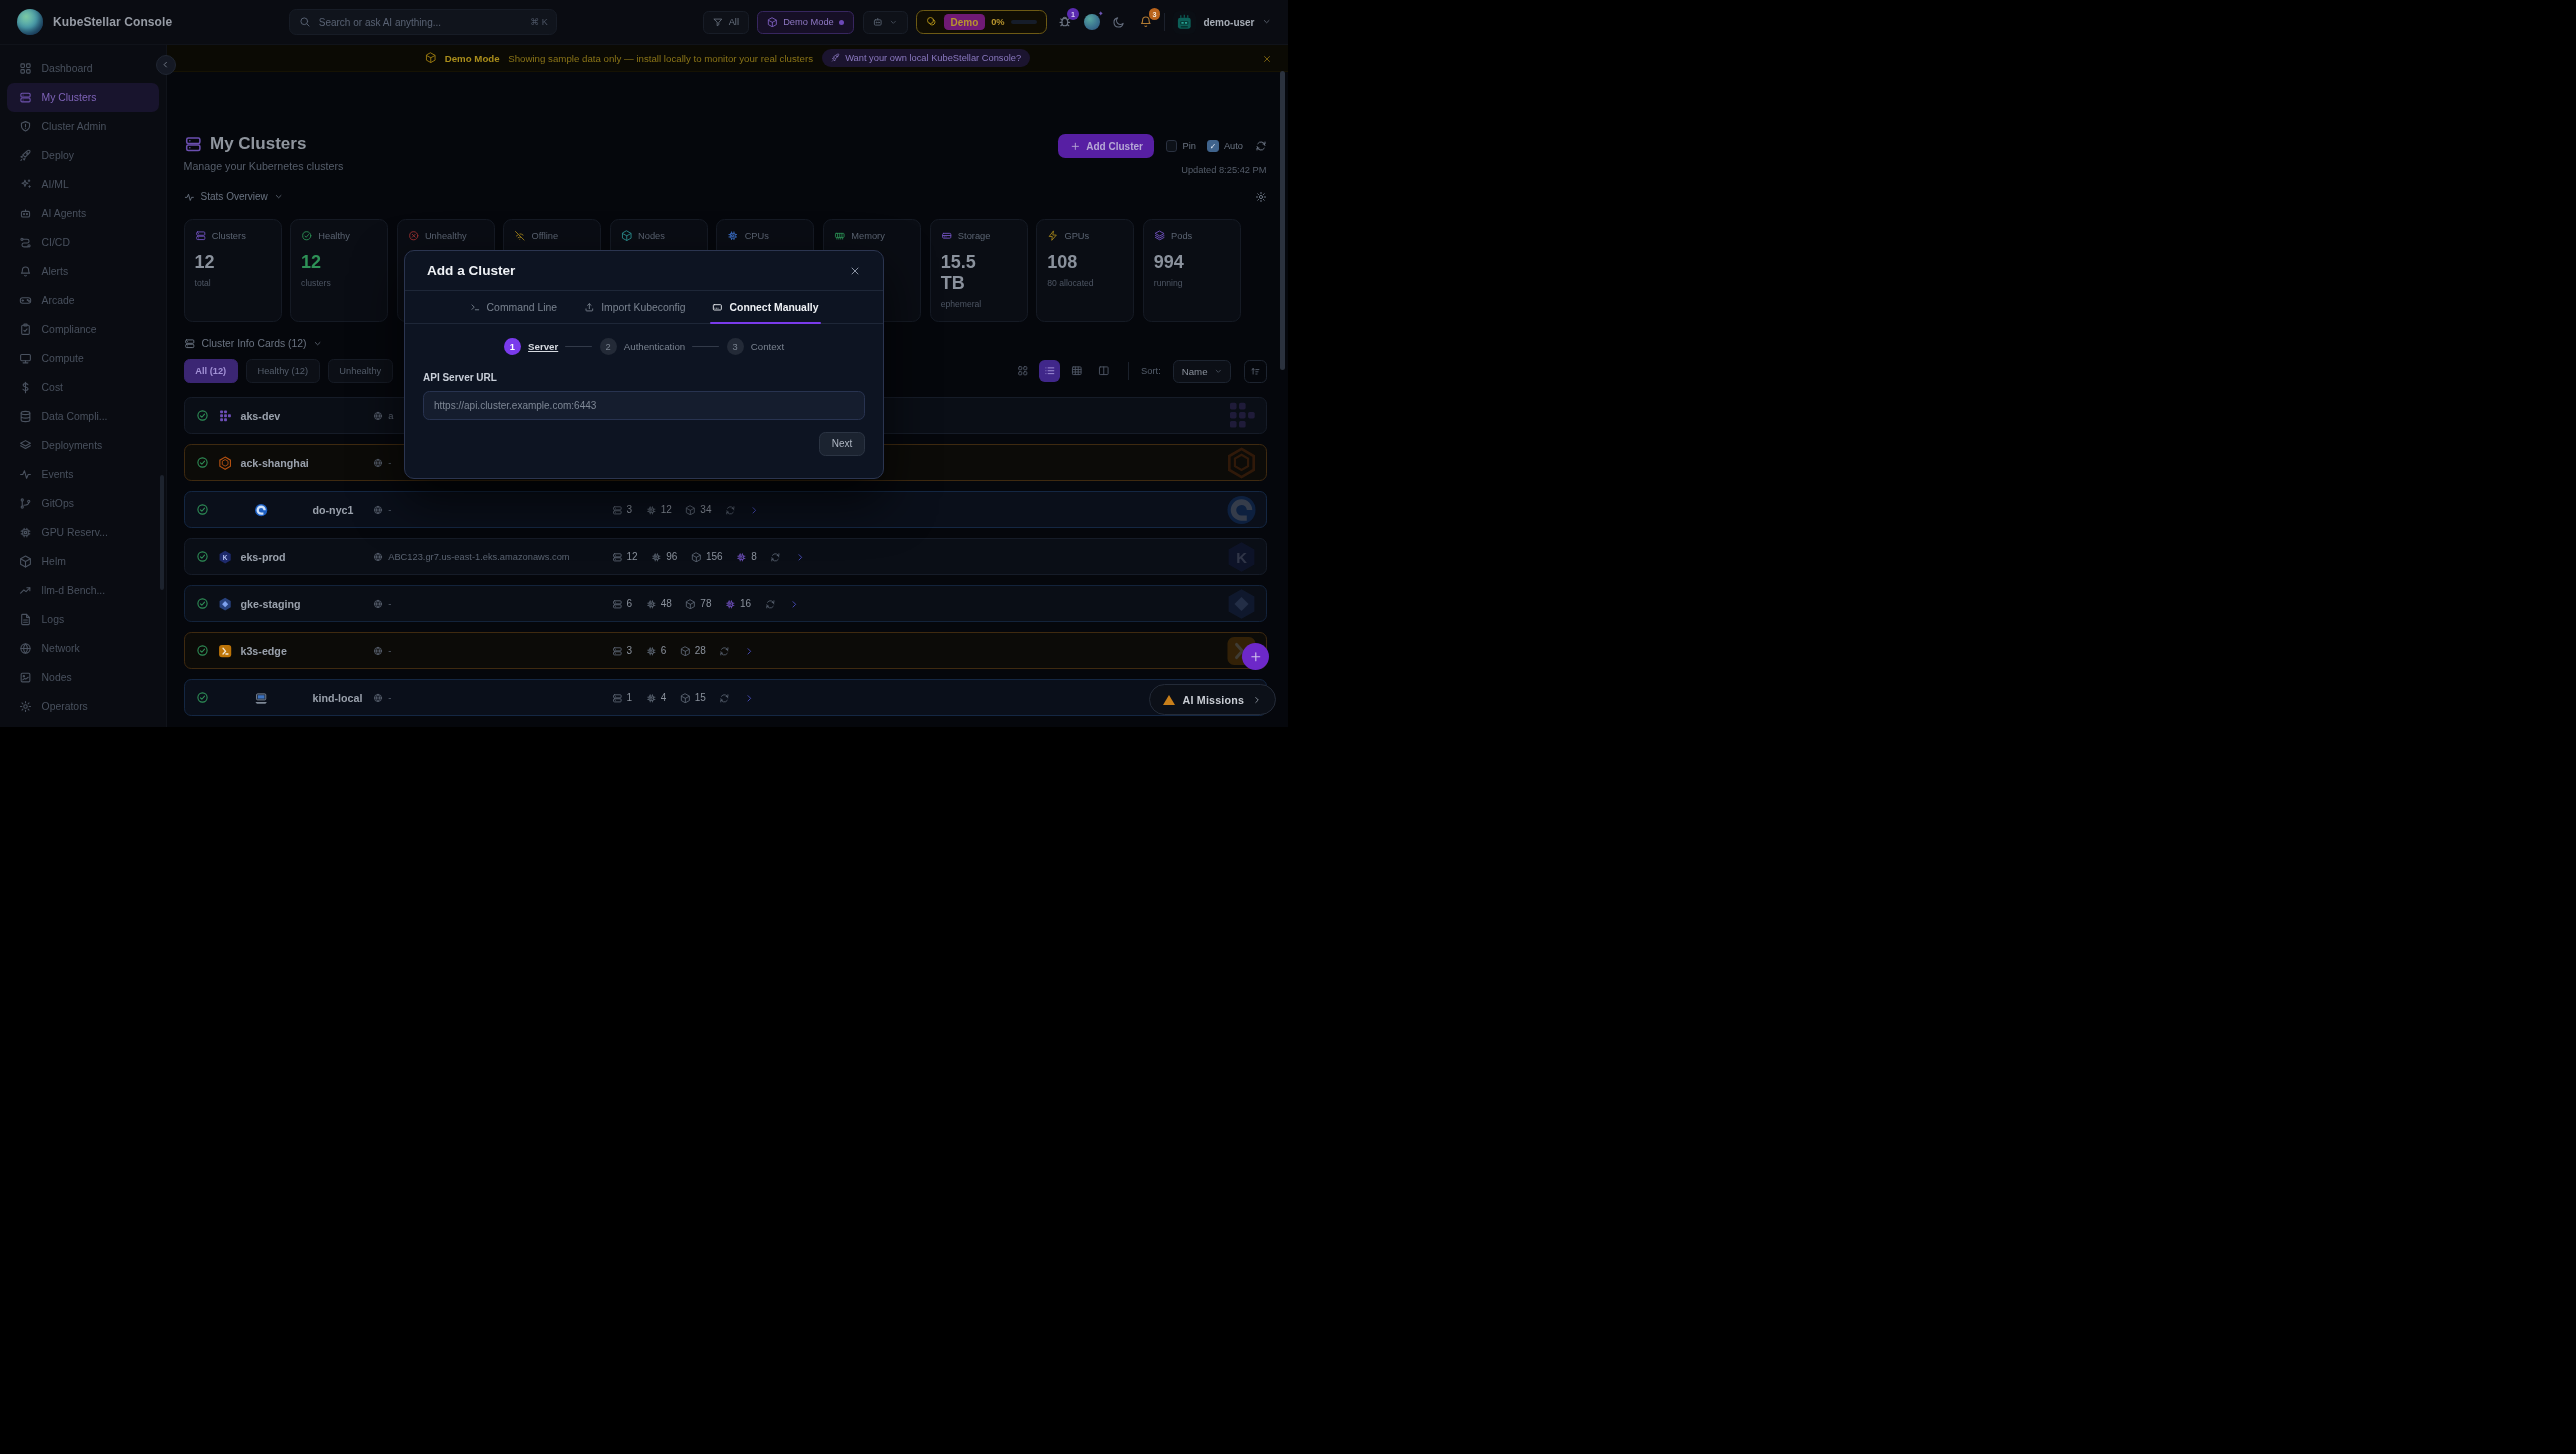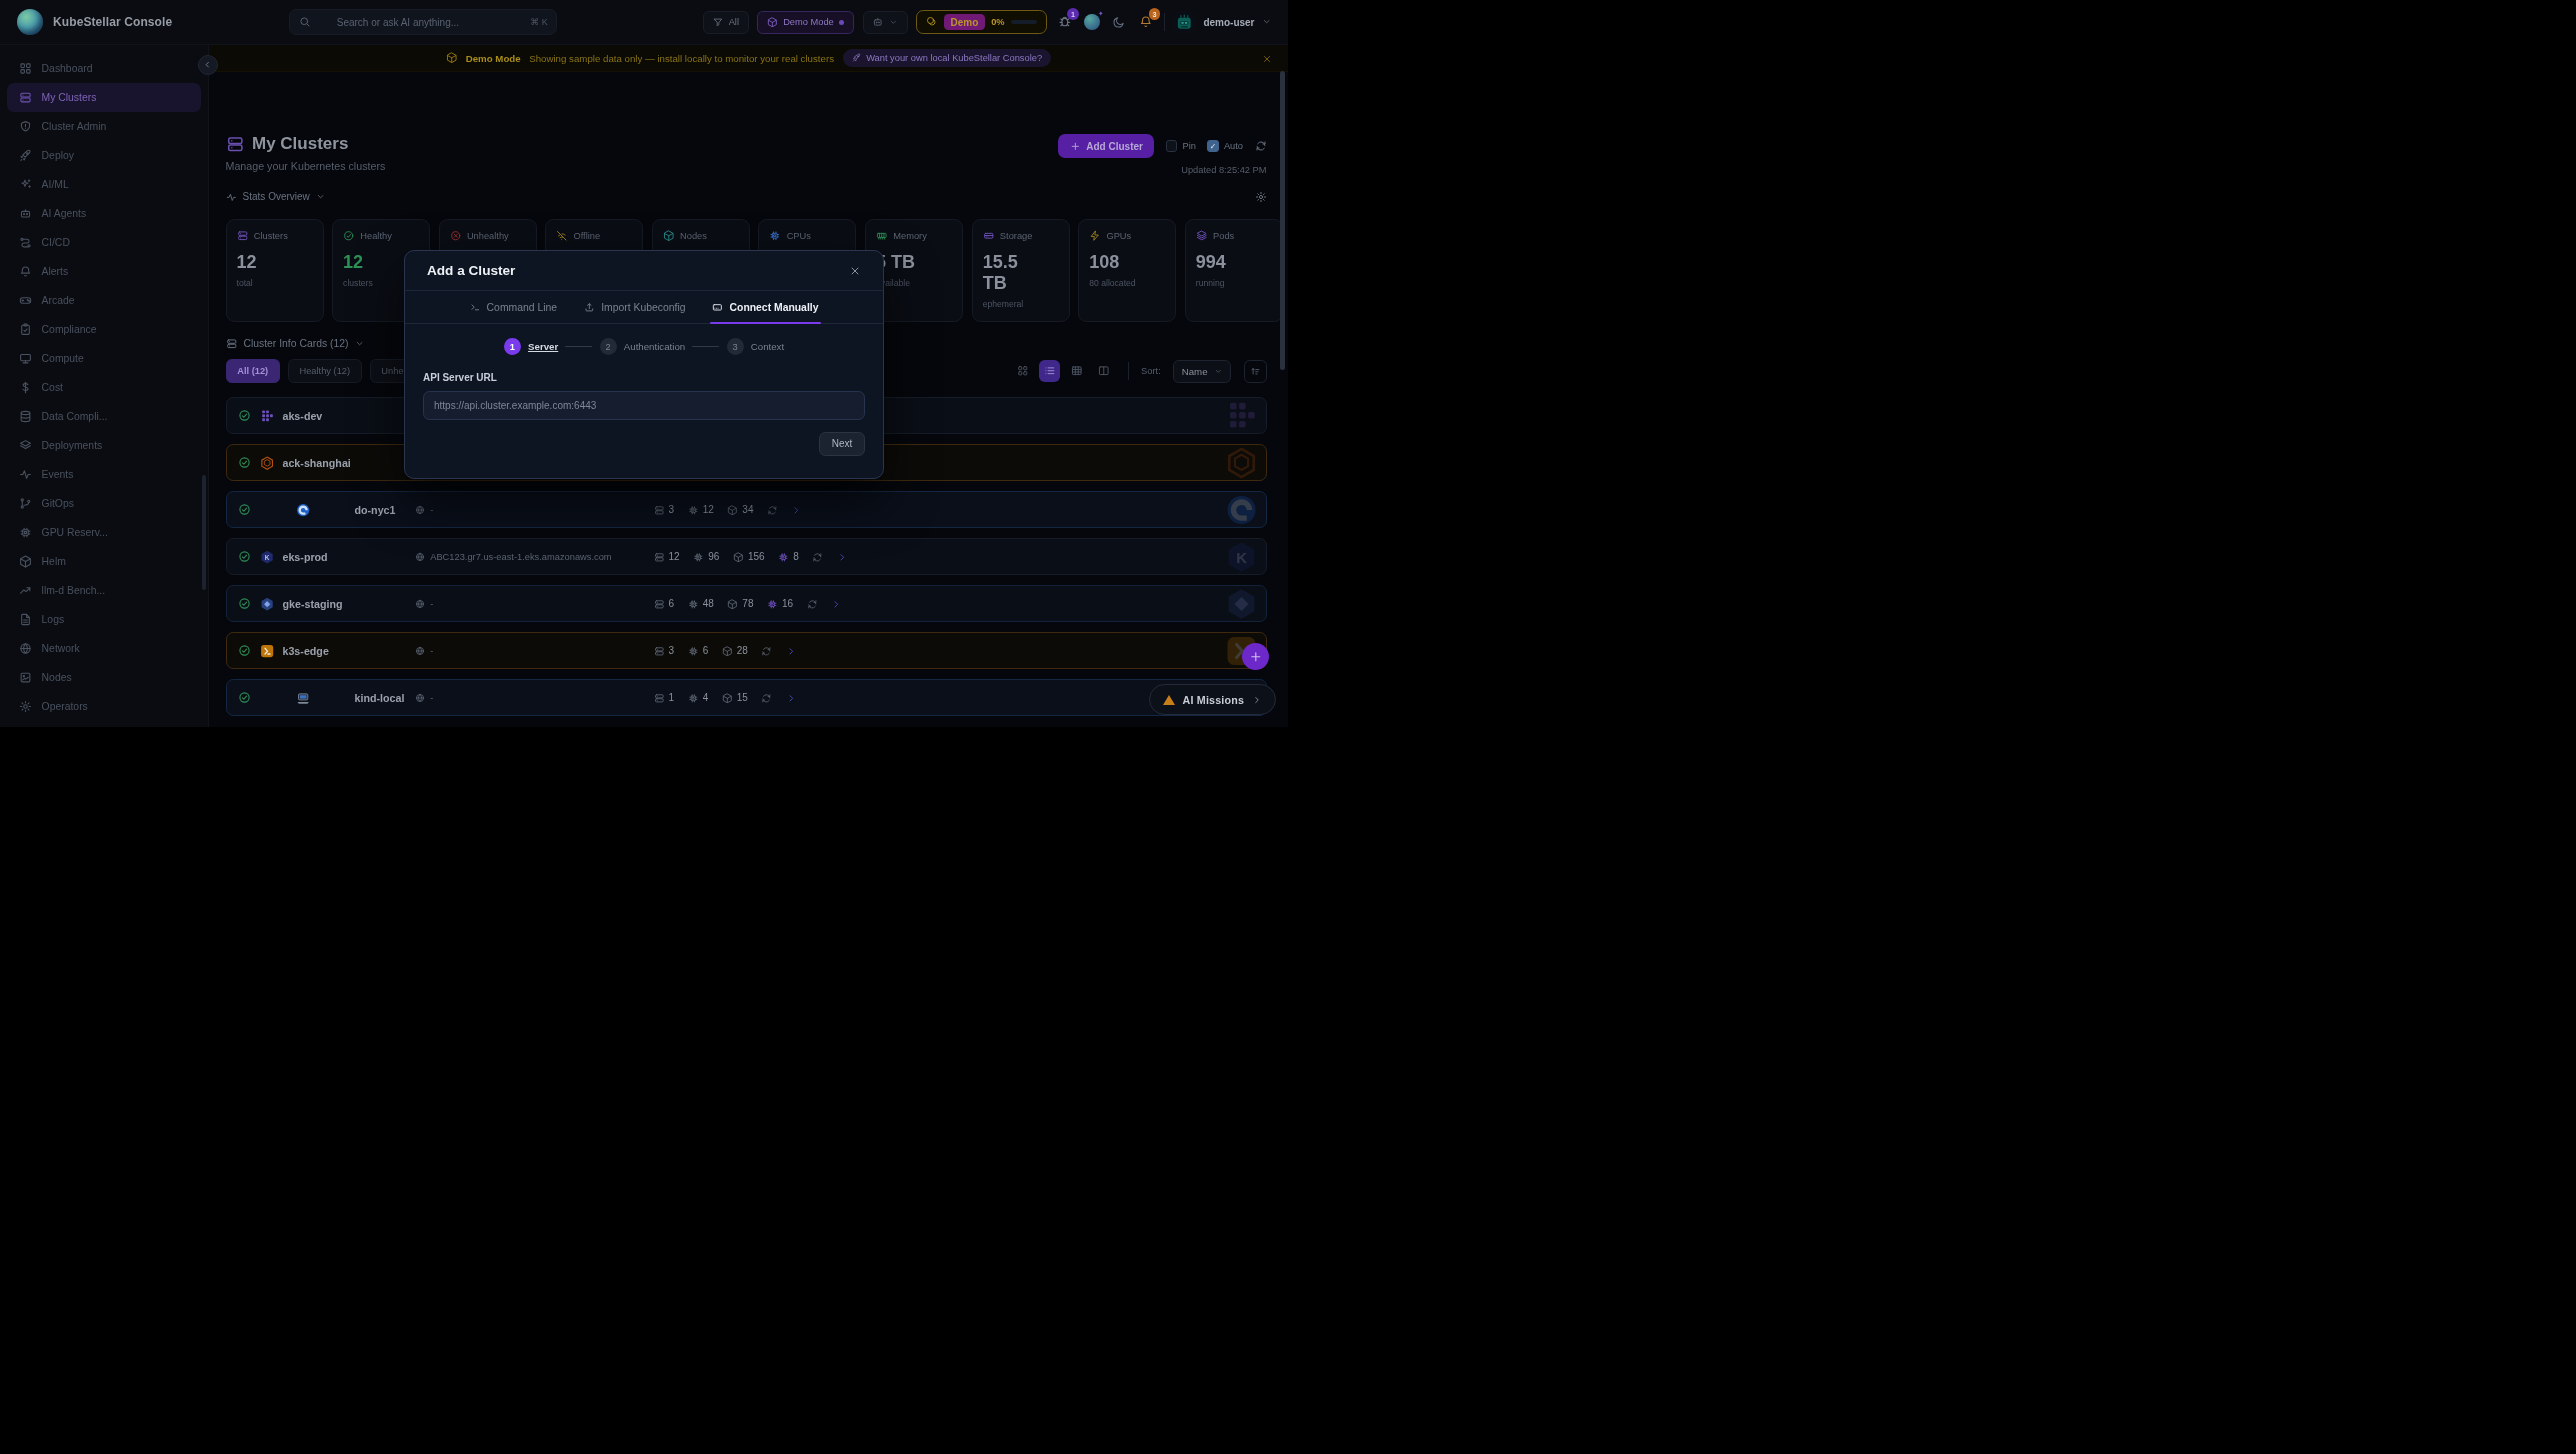--- a/index.html
+++ b/index.html
@@ -4,21 +4,21 @@
 <style>
   html,body{margin:0;padding:0;background:#000;}
   *{box-sizing:border-box;font-family:"Liberation Sans",sans-serif;}
   .app{position:relative;width:1288px;height:727px;background:#05070c;overflow:hidden;color:#8a919c;}
   .ic{width:1em;height:1em;stroke:currentColor;fill:none;stroke-width:2;stroke-linecap:round;stroke-linejoin:round;display:inline-block;vertical-align:middle;flex:none;}
   
   .topbar{height:45px;background:#0a0c12;display:flex;align-items:center;padding:0 17px;gap:10px;border-bottom:0.7px solid #10131a;}
   .logo{width:26px;height:26px;border-radius:50%;background:radial-gradient(circle at 35% 30%,#7cc9a2 0%,#4b9fb0 45%,#2f6d9d 75%,#234c74 100%);box-shadow:inset -2.9px -3.6px 7.2px rgba(0,0,0,.45);flex:none;}
   .appname{font-size:12px;font-weight:bold;color:#969ba4;letter-spacing:0.1px;}
   .search{margin-left:107px;width:268px;height:26px;background:#10141c;border:0.7px solid #171c26;border-radius:7.2px;display:flex;align-items:center;padding:0 8.6px;gap:6.4px;color:#596273;}
-  .search input{flex:1;background:transparent;border:0;outline:0;color:#8a919c;font-size:10px;margin-left:18px;}
+  .search input{flex:1;background:transparent;border:0;outline:0;color:#8a919c;font-size:10px;}
   .search input::placeholder{color:#596273;}
   .kbd{font-size:9px;color:#4d5565;white-space:nowrap;}
   .hright{margin-left:auto;display:flex;align-items:center;gap:8.6px;}
   .chip{height:23px;display:flex;align-items:center;gap:5.7px;padding:0 8.6px;border-radius:5.7px;font-size:9.3px;background:#0e1118;border:0.7px solid #181d27;color:#6a7381;}
   .chip.demo{background:#160f26;border-color:#37265f;color:#8f78c4;}
   .dot{width:5px;height:5px;border-radius:50%;background:#6d49b8;}
   .token{height:24px;display:flex;align-items:center;gap:6.4px;padding:0 8.6px;border-radius:7.2px;border:0.7px solid #6d5a14;background:#100d03;color:#a88a16;}
   .token .tk{background:#701a75;color:#b8952e;font-size:10px;font-weight:bold;padding:2.1px 6.4px;border-radius:4.3px;}
   .token .pct{color:#b8952e;font-size:9.3px;font-weight:bold;}
   .token .bar{width:26px;height:4.3px;border-radius:2.1px;background:#161d2a;}
@@ -26,21 +26,21 @@
   .badge{position:absolute;top:-4.3px;right:-5px;min-width:11.5px;height:11.5px;border-radius:6.4px;font-size:7.2px;font-weight:bold;display:flex;align-items:center;justify-content:center;padding:0 2.9px;}
   .badge.purple{background:#5b2bb0;color:#d8cdf0;}
   .badge.orange{background:#b9641c;color:#f5e7d8;}
   .sphere{width:15.8px;height:15.8px;border-radius:50%;background:radial-gradient(circle at 35% 30%,#58a7a0 0%,#3b7490 55%,#2c4e78 100%);position:relative;}
   .sphere::after{content:"✦";position:absolute;top:-5px;right:-4.3px;font-size:7.2px;color:#6f57b8;}
   .vline{width:0.7px;height:18.6px;background:#1c212c;}
   .avatar{width:23px;height:23px;border-radius:5.7px;background:#0a0e14;display:flex;align-items:center;justify-content:center;}
   .uname{font-size:10px;font-weight:bold;color:#a7adb6;}
   
   .shell{display:flex;height:682px;}
-  .sidebar{width:209px;background:#0a0c12;border-right:0.7px solid #10131a;position:relative;padding-top:8.6px;flex:none;}
+  .sidebar{width:167px;background:#0a0c12;border-right:0.7px solid #10131a;position:relative;padding-top:8.6px;flex:none;}
   .sitem{height:29px;display:flex;align-items:center;gap:9.3px;padding:0 11.5px 0 19.3px;color:#49515e;font-size:10.4px;white-space:nowrap;}
   .sitem .ic{font-size:13px;color:#4a525f;}
   .sitem.active{margin:0 7.2px;padding-left:12px;border-radius:7.2px;background:rgba(98,61,188,.16);color:#7e63b8;}
   .sitem.active .ic{color:#6f53b0;}
   .collapse{position:absolute;top:10px;right:-10px;width:20px;height:20px;border-radius:50%;background:#151924;border:0.7px solid #202632;color:#8a92a0;display:flex;align-items:center;justify-content:center;font-size:9.3px;z-index:5;}
   .sscroll{position:absolute;top:430px;right:2.1px;width:3.6px;height:115px;border-radius:2.1px;background:#1d232e;}
   .main{flex:1;position:relative;background:#05070c;overflow:hidden;}
   
   .banner{height:27px;background:#0b0a04;border-bottom:0.7px solid #161203;display:flex;align-items:center;justify-content:center;gap:8.6px;position:relative;font-size:9.7px;}
   .banner .bic{color:#96770f;font-size:11.5px;}

